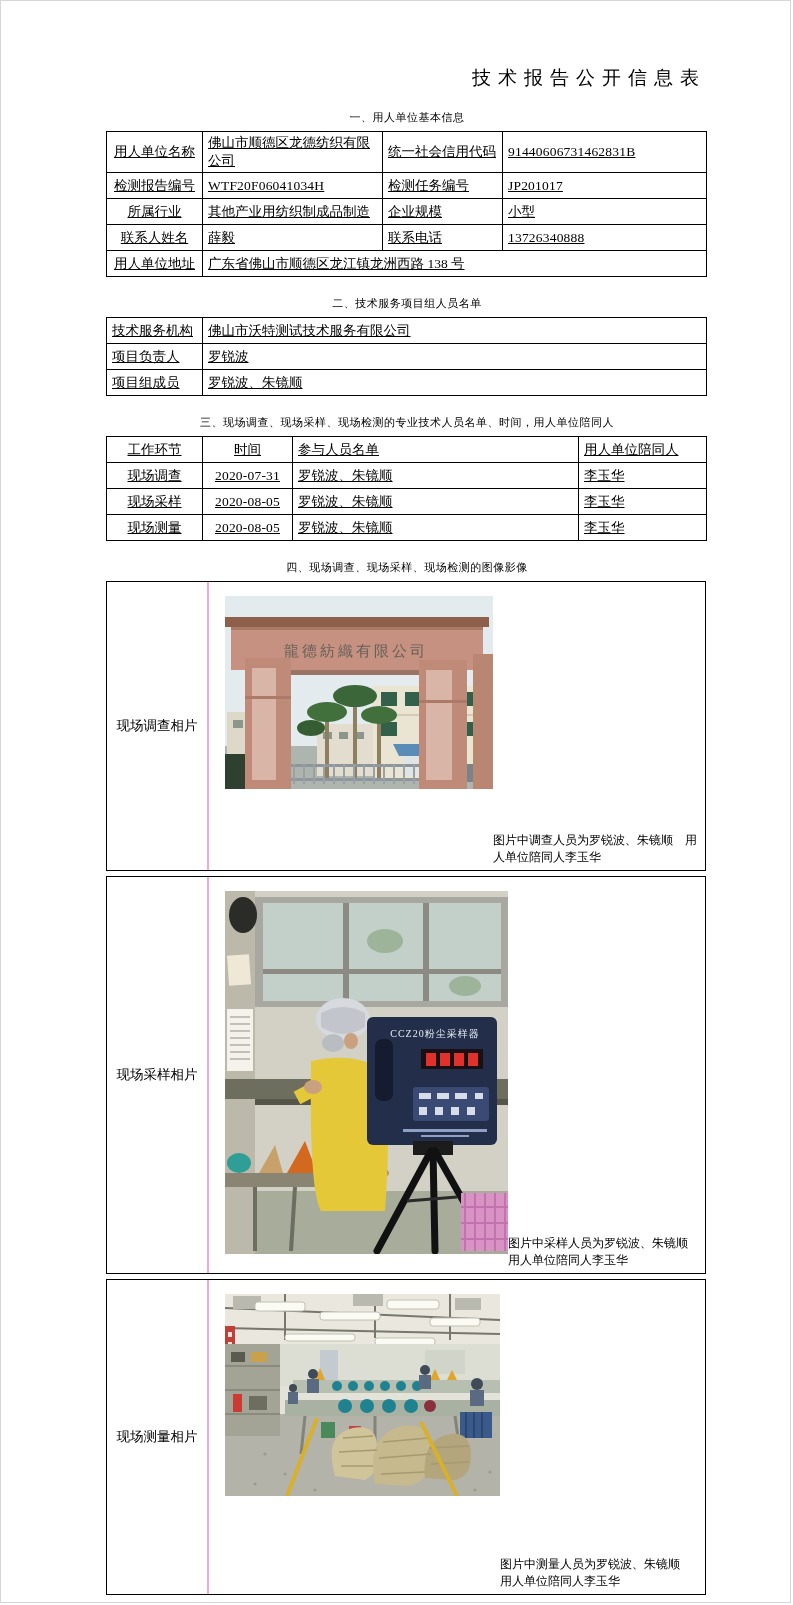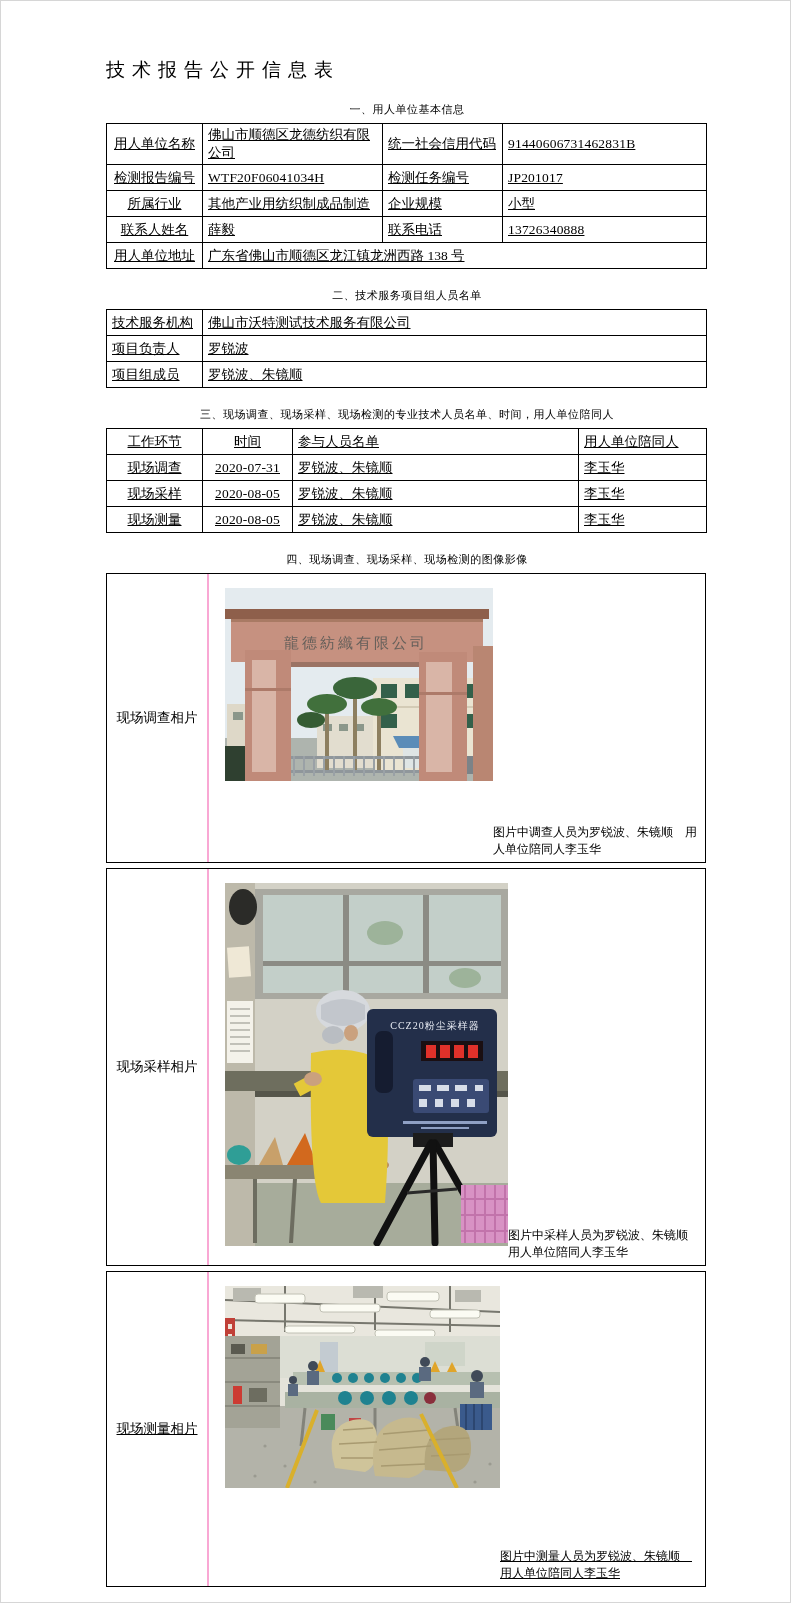--- a/index.html
+++ b/index.html
@@ -1,19 +1,19 @@
 <!DOCTYPE html>
 <html><head>
 <meta charset="utf-8">
 <style>
   html,body{margin:0;padding:0;background:#ffffff;}
   body{width:793px;height:1605px;font-family:"Liberation Serif","DejaVu Serif",serif;color:#000;}
   .page{position:relative;width:791px;height:1603px;border:1px solid #d6d6d6;box-sizing:border-box;background:#fff;overflow:hidden;}
   .content{margin-left:105px;width:600px;padding-top:56px;}
-  .doc-title{font-size:19px;letter-spacing:7px;text-align:left;margin:0 0 0 0;font-weight:normal;}
+  .doc-title{font-size:19px;letter-spacing:7px;text-align:right;margin:8px 0 0 0;font-weight:normal;}
   .sec-heading{font-size:11px;margin:19px 0 6px 2px;letter-spacing:0.5px;text-align:center;}
   table{border-collapse:collapse;table-layout:fixed;width:600px;text-decoration:underline;}
   td,th{border:1px solid #000;font-size:13.5px;font-weight:normal;padding:2px 5px;height:21px;line-height:18px;vertical-align:middle;word-break:break-all;}
   .c{text-align:center;} .l{text-align:left;}
   .num{font-family:"Liberation Serif",serif;letter-spacing:0.2px;}
   
   .photo-block{display:flex;border:1px solid #000;width:600px;box-sizing:border-box;margin-top:5px;}
   .photo-block.first{margin-top:0;}
   .photo-label{width:100px;border-right:2px solid #f9a8d4;display:flex;align-items:center;justify-content:center;font-size:13.5px;flex:none;}
   .photo-cell{flex:1;display:flex;padding:14px 8px 3px 16px;box-sizing:border-box;}
@@ -301,21 +301,21 @@
             <g stroke="#6d6d60" stroke-width="4">
               <line x1="30" y1="296" x2="30" y2="360"></line>
                 <line x1="70" y1="296" x2="66" y2="360"></line>
             </g>
           </svg>
         </div>
         <div class="photo-caption">图片中采样人员为罗锐波、朱镜顺　用人单位陪同人李玉华</div>
       </div>
     </div>
 
-    <div class="photo-block" style="height:316px;text-decoration:underline;">
+    <div class="photo-block" style="height:316px;">
       <div class="photo-label">现场测量相片</div>
       <div class="photo-cell">
         <div class="photo-frame">
           <svg width="275" height="202" viewBox="0 0 275 202">
             <rect x="0" y="0" width="275" height="202" fill="#e4e3da"></rect>
             <rect x="0" y="120" width="275" height="82" fill="#b3b3a9"></rect>
 
             <rect x="0" y="0" width="275" height="50" fill="#e9e7de"></rect>
             <g stroke="#77776e" stroke-width="2">
               <line x1="0" y1="14" x2="275" y2="26"></line>

